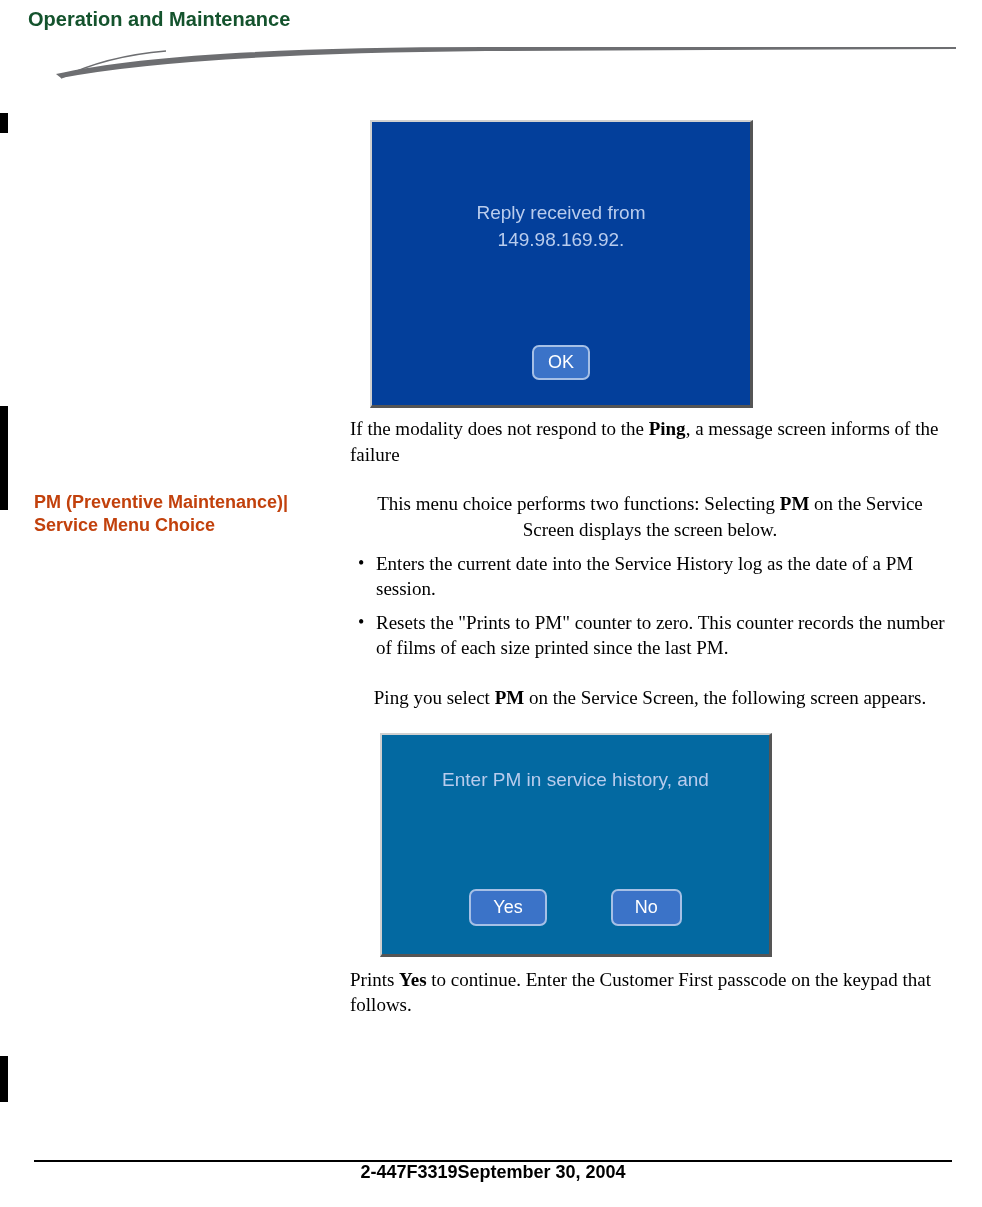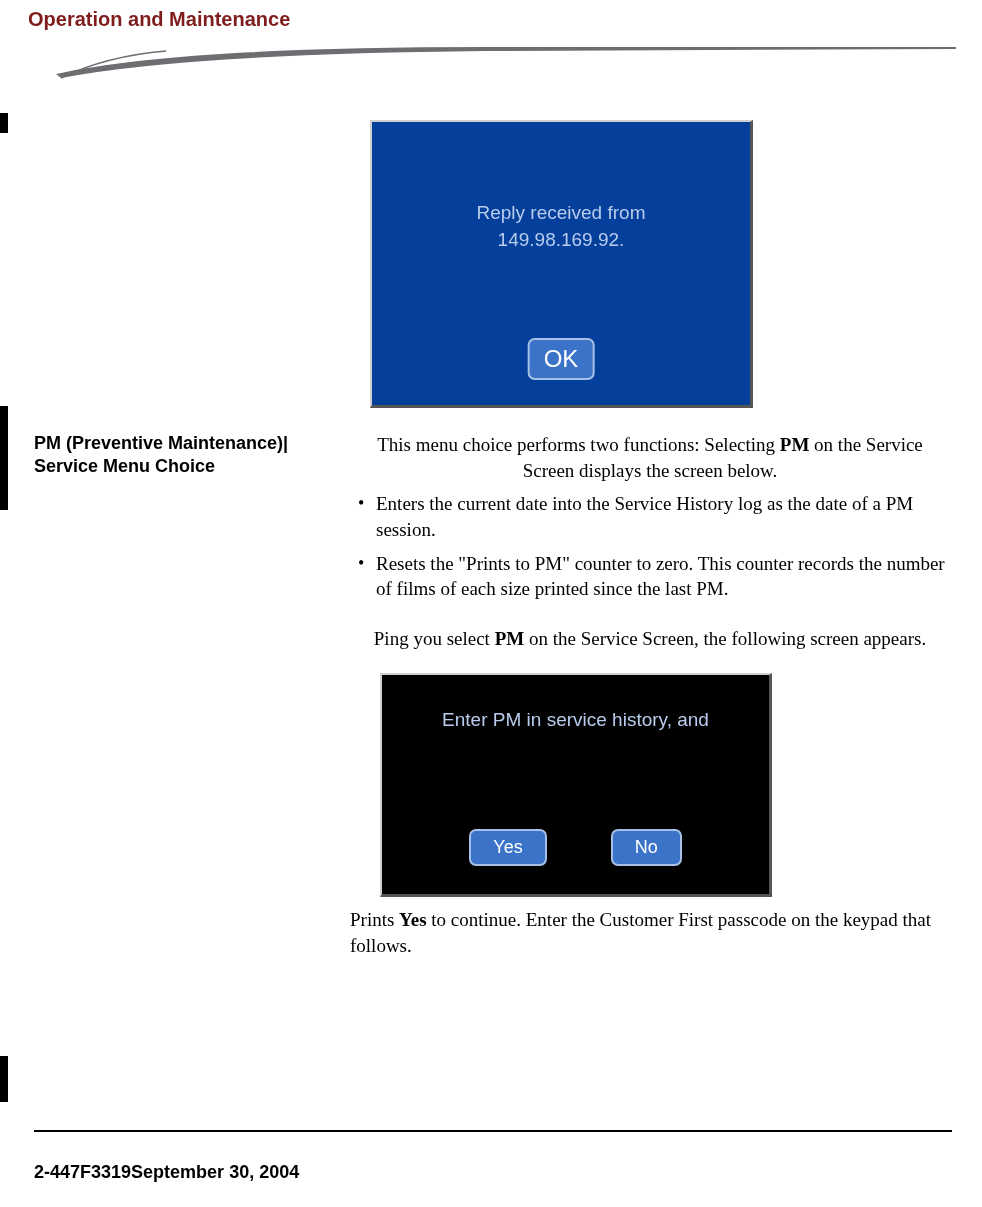--- a/index.html
+++ b/index.html
@@ -8,21 +8,21 @@
       width: 982px;
       height: 1207px;
       background: #fff;
       position: relative;
       color: #000;
     }
     .header-title {
       font-family: Arial, Helvetica, sans-serif;
       font-weight: bold;
       font-size: 20px;
-      color: #7f1d1d;
+      color: #14532d;
       padding: 8px 0 0 28px;
     }
     .swoosh {
       width: 930px;
       height: 50px;
       margin: 5px auto 0;
       position: relative;
     }
     .swoosh svg { display: block; }
     .change-bar {
@@ -58,38 +58,38 @@
     .dialog1 .ok-btn {
       position: absolute;
       bottom: 25px;
       left: 50%;
       transform: translateX(-50%);
       background: #3b73c8;
       border: 2px solid #a6c0e6;
       border-radius: 7px;
       color: #fff;
       padding: 5px 14px;
-      font-size: 24px;
+      font-size: 18px;
       font-family: Arial, sans-serif;
     }
     .caption {
       font-size: 19px;
       line-height: 1.35;
       margin-left: 316px;
       width: 600px;
     }
     .two-col {
       display: flex;
       margin-top: 24px;
       gap: 20px;
     }
     .sidehead {
       font-family: Arial, Helvetica, sans-serif;
       font-weight: bold;
-      color: #000000;
+      color: #c2410c;
       font-size: 18px;
       width: 296px;
       flex-shrink: 0;
       line-height: 1.25;
     }
     .bodytext {
       font-size: 19px;
       line-height: 1.35;
       width: 600px;
     }
@@ -99,21 +99,21 @@
     .bodytext li::before {
       content: "•";
       position: absolute;
       left: 8px;
       top: 0;
       font-size: 18px;
     }
     .dialog2 {
       width: 392px;
       height: 224px;
-      background: #000000;
+      background: #0369a1;
       border: 2px solid #d0d0d0;
       border-bottom: 3px solid #555;
       border-right: 3px solid #555;
       margin: 14px 0 10px 346px;
       position: relative;
       color: #b9cced;
       font-family: Arial, sans-serif;
       font-size: 19px;
       text-align: center;
     }
@@ -134,26 +134,26 @@
       padding: 6px 22px;
       font-size: 18px;
       font-family: Arial, sans-serif;
     }
     .footer {
       position: absolute;
       bottom: 24px;
       left: 34px;
       right: 30px;
       border-top: 2px solid #000;
-      padding-top: 30px;
+      padding-top: 0;
       font-family: Arial, Helvetica, sans-serif;
       font-weight: bold;
       font-size: 18px;
       display: flex;
-      justify-content: flex-start;
+      justify-content: center;
     }
     b { font-weight: bold; }
   </style>
 </head>
 <body>
 
 <div class="header-title">Operation and Maintenance</div>
 
 <div class="swoosh">
   <svg width="930" height="50" viewBox="0 0 930 50">
@@ -169,20 +169,23 @@
 <div class="content">
 
   <div class="dialog1">
     <div class="msg">
       <div>Reply received from</div>
       <div>149.98.169.92.</div>
     </div>
     <button class="ok-btn">OK</button>
   </div>
 
+  <p class="caption">
+    <span>If the modality does not respond to the </span><b>Ping</b><span>, a message screen informs of the failure</span>
+  </p>
 
   <div class="two-col">
     <div class="sidehead">PM (Preventive Maintenance)| Service Menu Choice</div>
     <div class="bodytext">
       <p>
         <span>This menu choice performs two functions: Selecting </span><b>PM</b><span> on the Service Screen displays the screen below.</span>
       </p>
       <ul>
         <li>Enters the current date into the Service History log as the date of a PM session.</li>
         <li>Resets the "Prints to PM" counter to zero. This counter records the number of films of each size printed since the last PM.</li>

